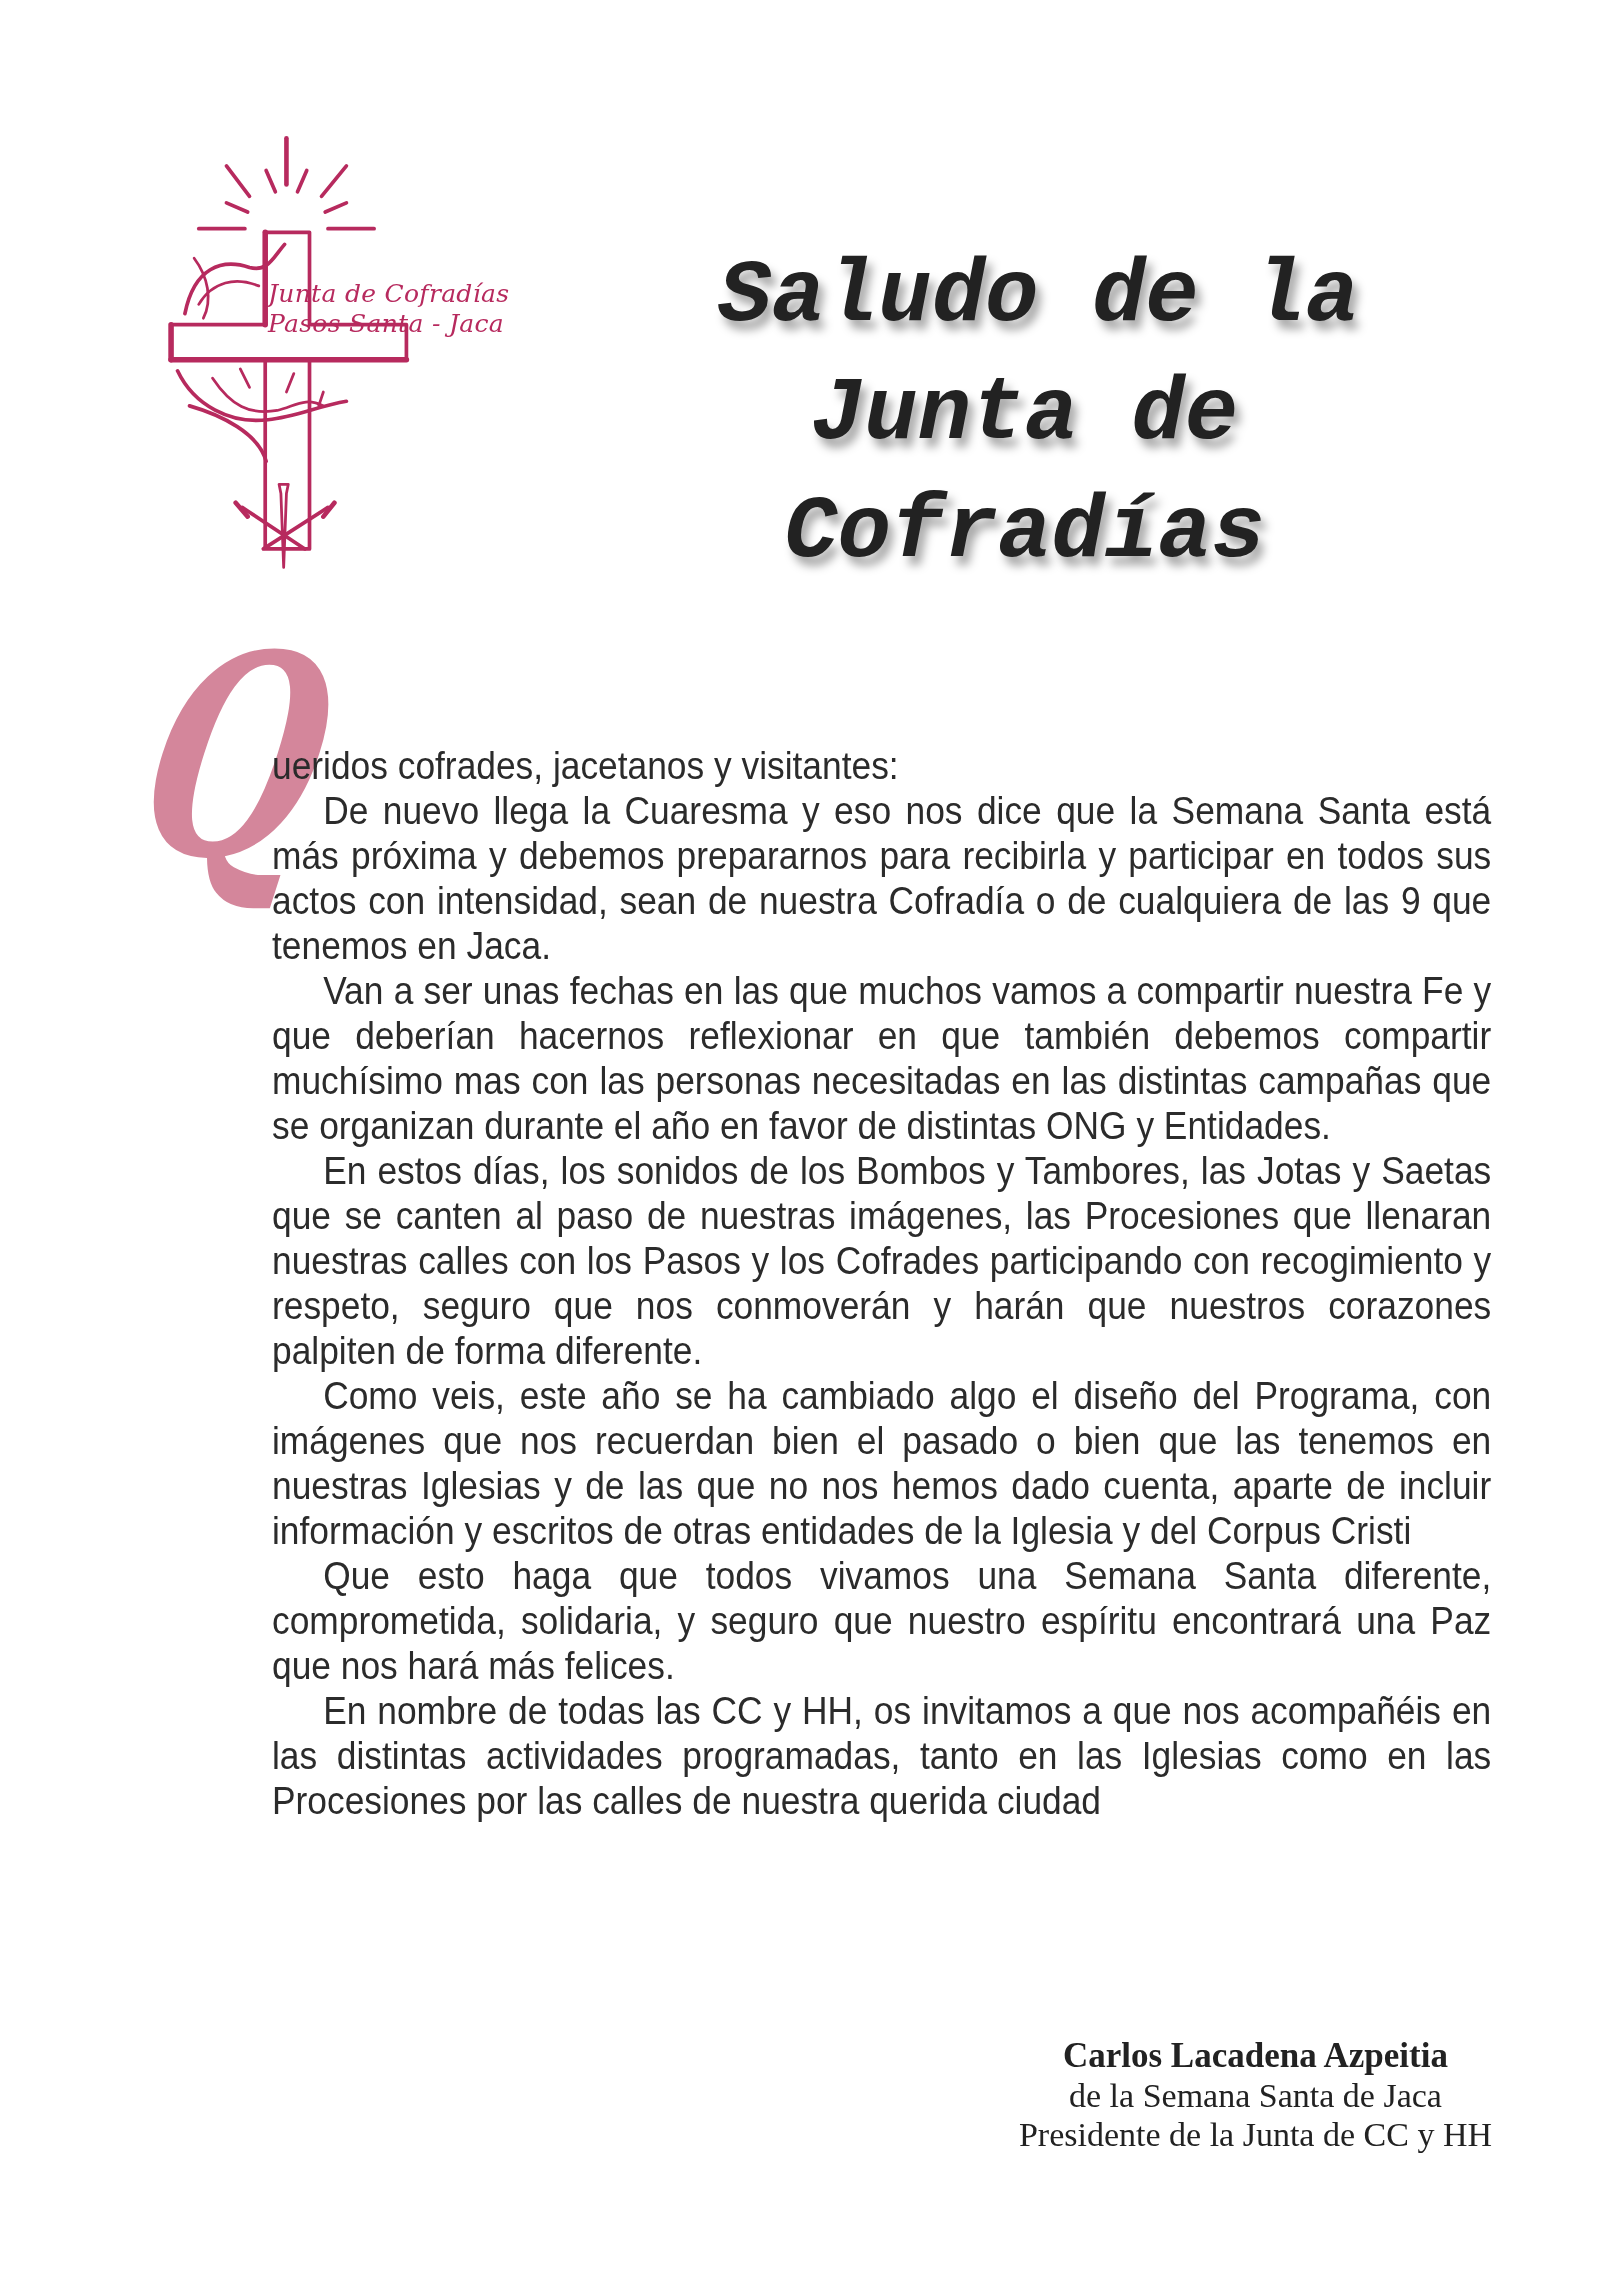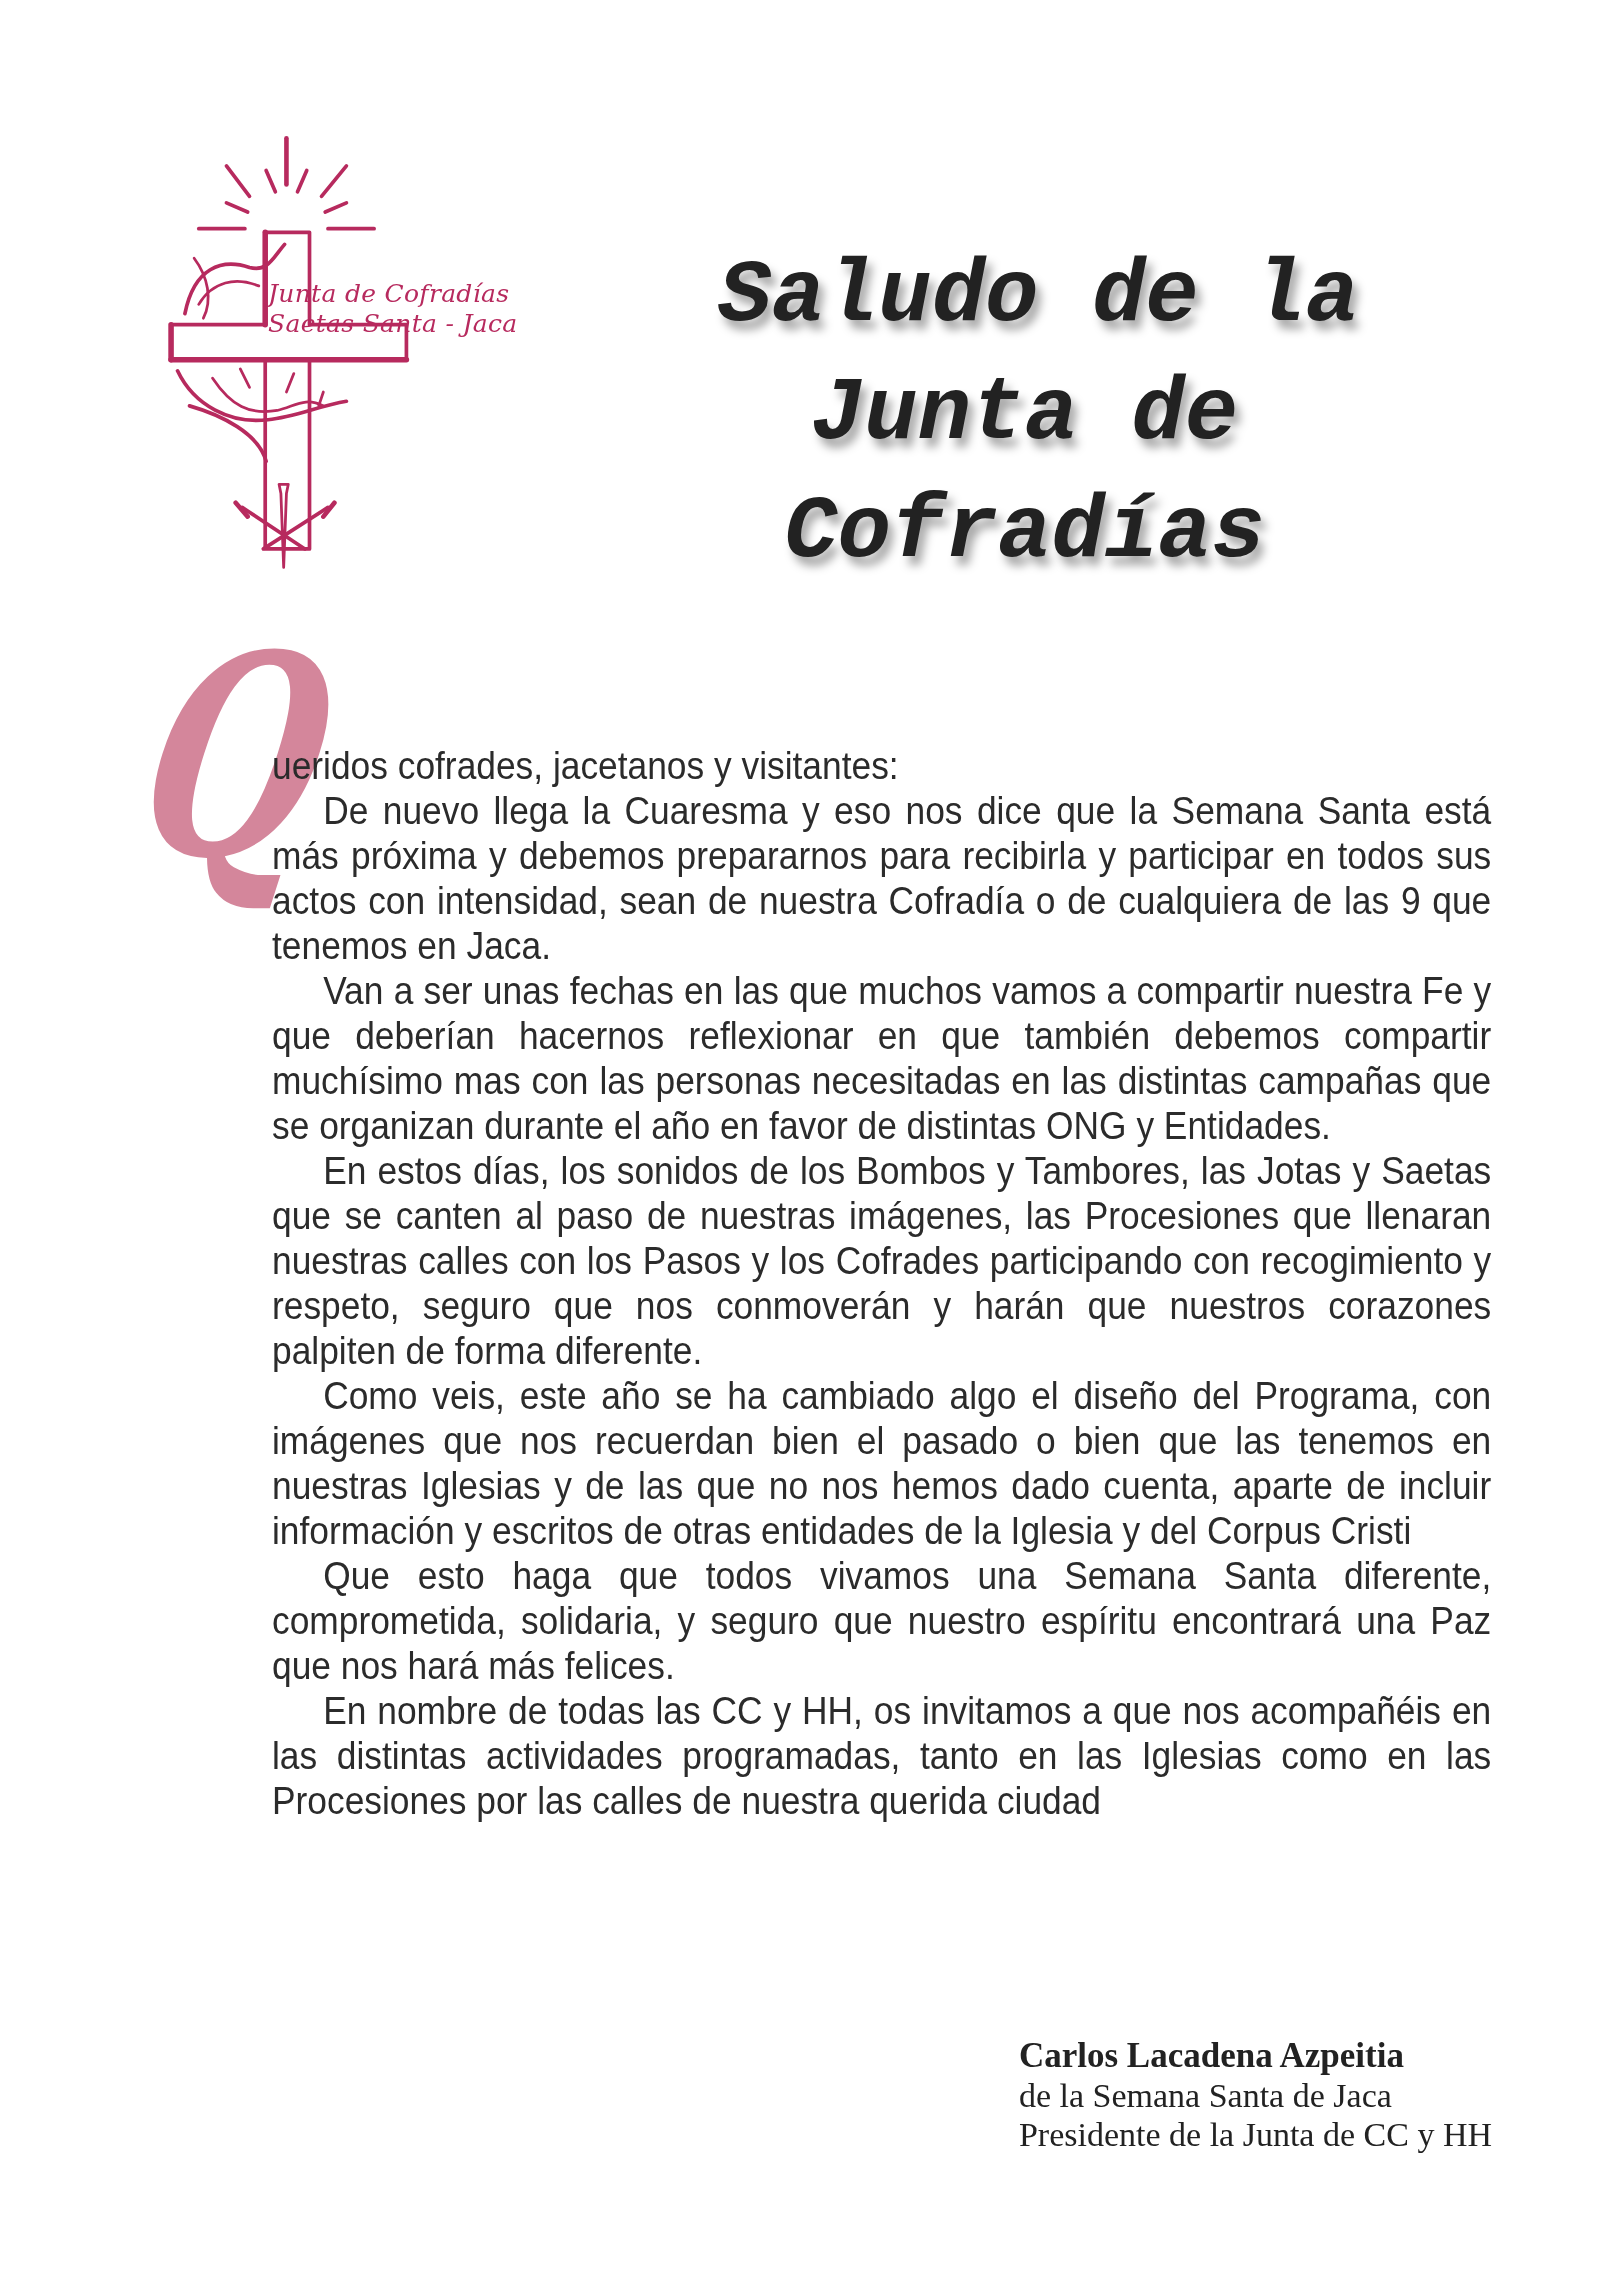--- a/index.html
+++ b/index.html
@@ -103,21 +103,21 @@
     .body-text p.lead {
       text-indent: 0;
       padding-left: 0;
     }
 
     
     .signature {
       position: absolute;
       right: 123px;
       top: 2035px;
-      text-align: left;
+      text-align: center;
       font-family: "Liberation Serif", serif;
       color: #222222;
     }
     .sig-name {
       font-weight: bold;
       font-size: 35px;
       line-height: 41px;
     }
     .sig-line {
       font-size: 34px;
@@ -160,21 +160,21 @@
 
         <path d="M132 385 L142 385 L140 395 L137 475 L134 395 Z" stroke-width="3"></path>
         <path d="M92 410 L 160 455" stroke-width="4"></path>
         <path d="M185 410 L 115 455" stroke-width="4"></path>
         <path d="M85 405 L 98 420" stroke-width="5"></path>
         <path d="M192 405 L 180 420" stroke-width="5"></path>
       </g>
     </svg>
     <div class="logo-text">
       <div>Junta de Cofradías</div>
-      <div>Saetas Santa - Jaca</div>
+      <div>Pasos Santa - Jaca</div>
     </div>
   </div>
 
   <h1 class="title" style="margin:0;">
     <span class="line1">Saludo de la</span>
     <span class="line2">Junta de Cofradías</span>
   </h1>
 
   <div class="dropcap">Q</div>
 

